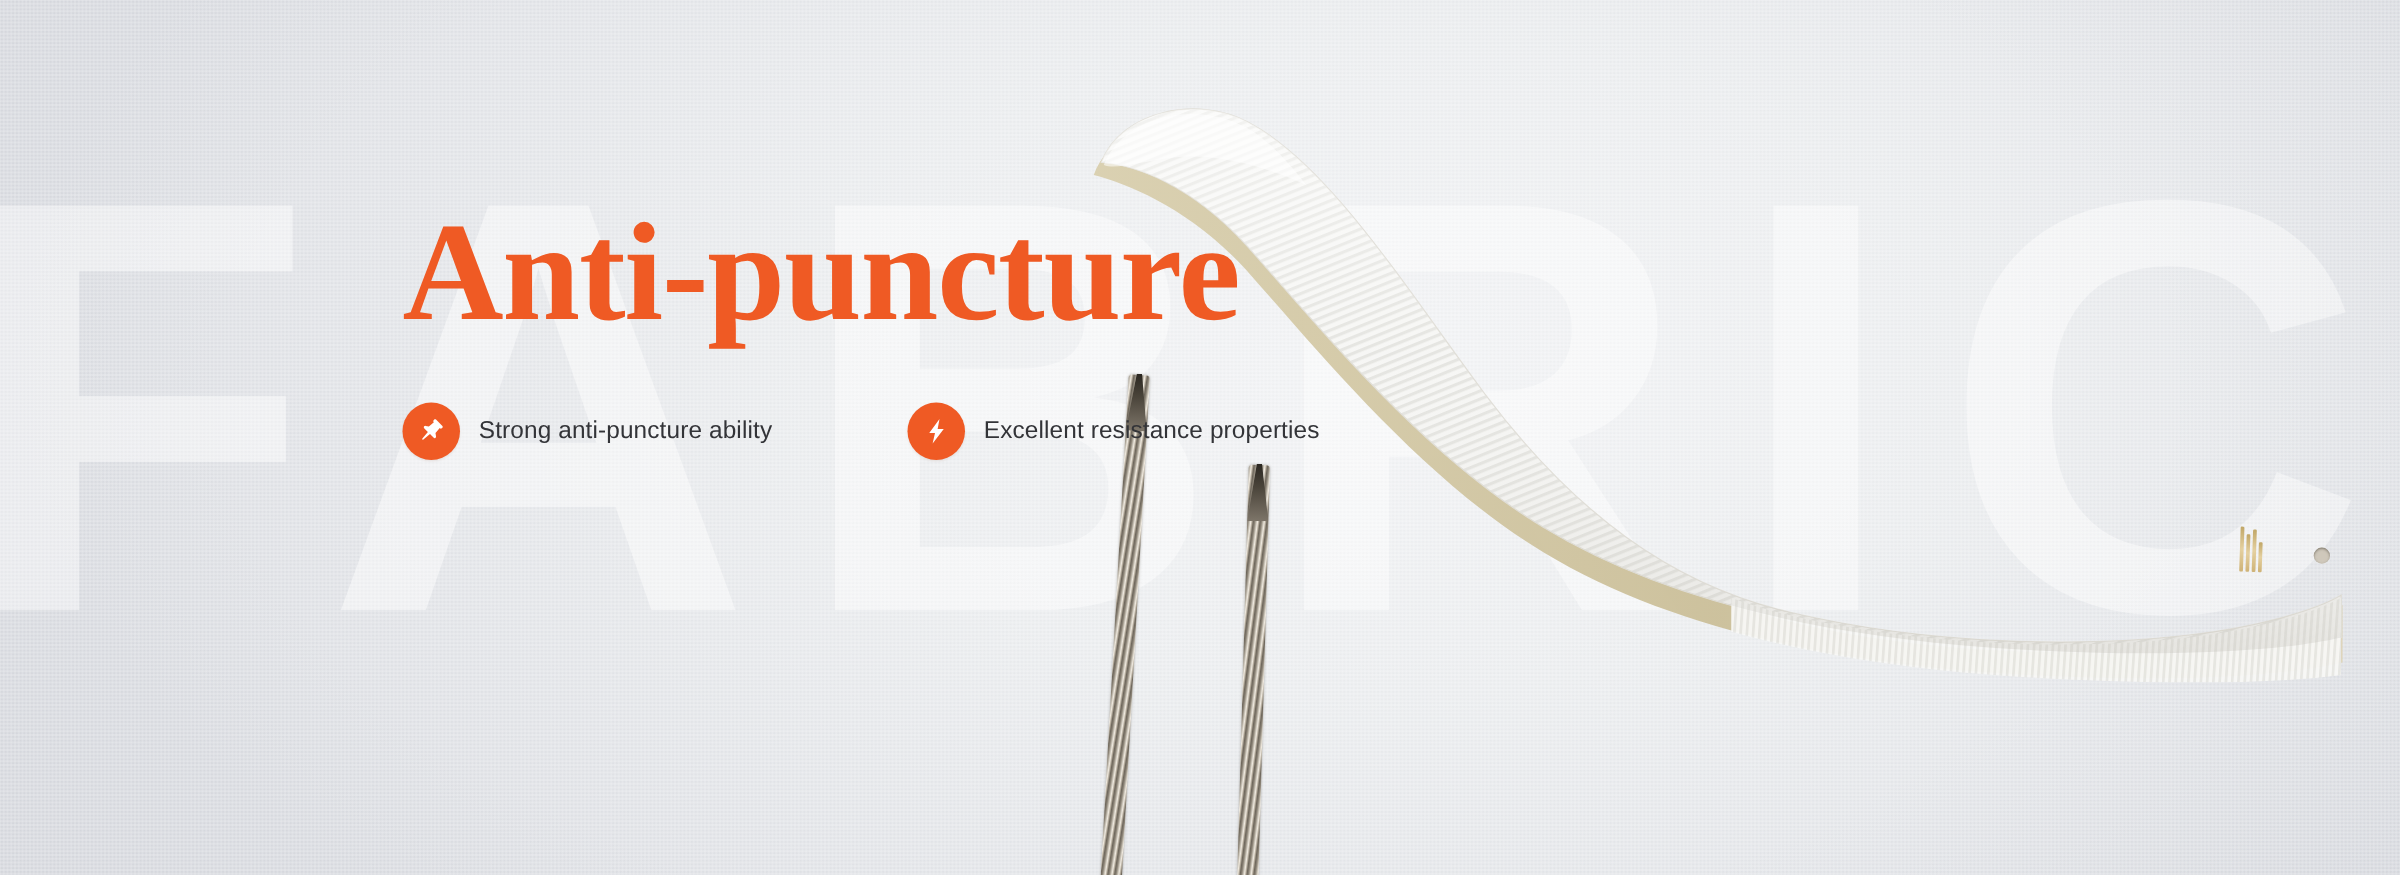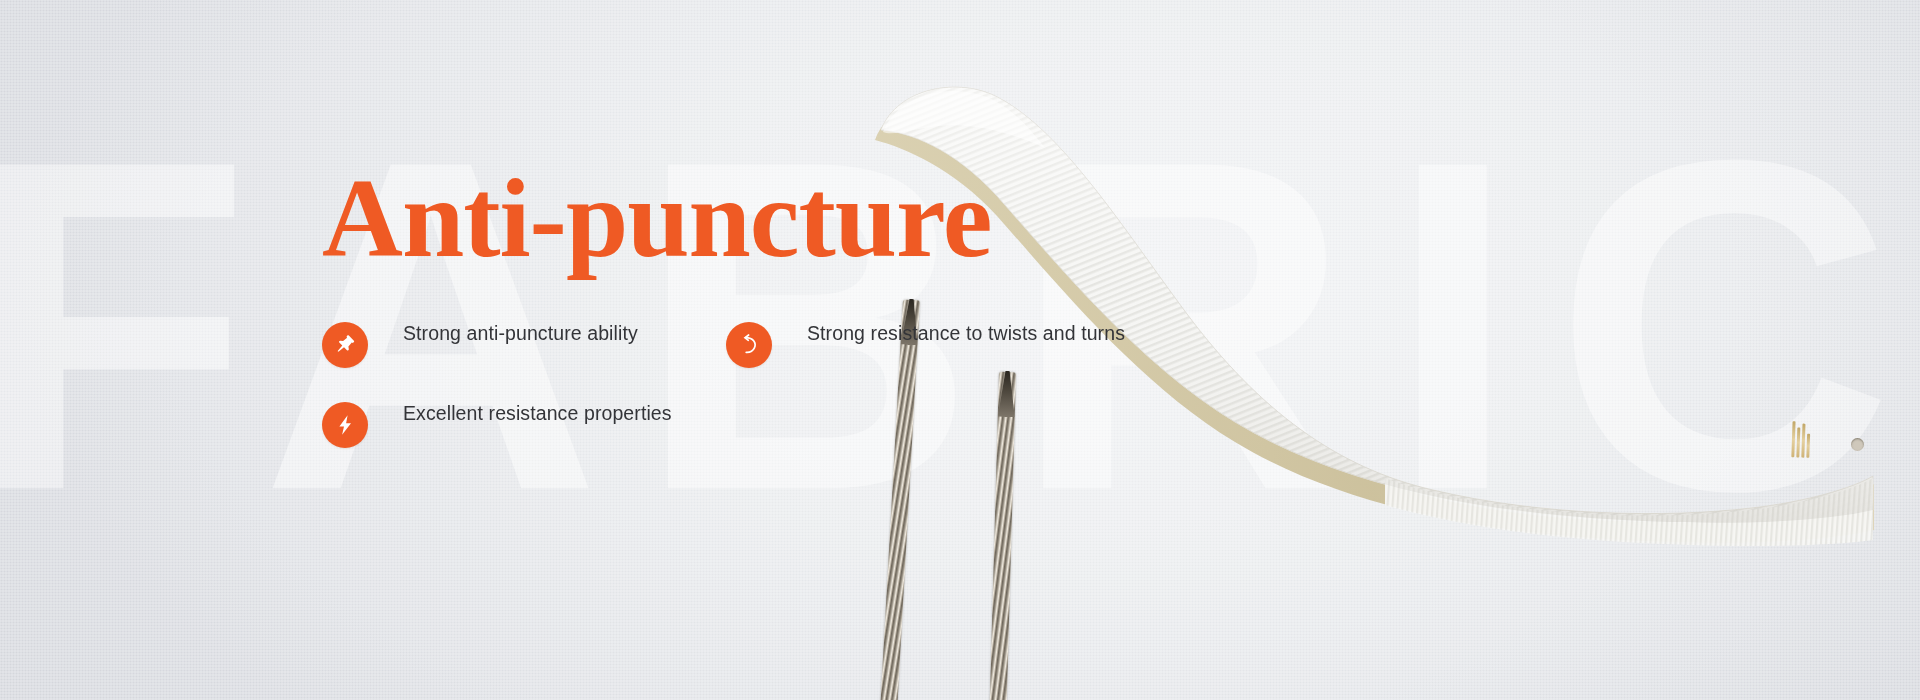--- a/index.html
+++ b/index.html
@@ -70,22 +70,22 @@
 
   .features{
     margin-top:44px;
     display:grid;
     grid-template-columns:404px 404px;
     grid-row-gap:34px;
     width:820px;
   }
   .feature{
     display:flex;
-    align-items:flex-start;
-    gap:35px;
+    align-items:center;
+    gap:15px;
   }
   .badge{
     flex:0 0 auto;
     width:46px; height:46px;
     border-radius:50%;
     background:#ef5a24;
     display:flex; align-items:center; justify-content:center;
     box-shadow:0 1px 2px rgba(120,60,30,.10);
   }
   .badge svg{ display:block; }
@@ -262,29 +262,20 @@
       <div class="feature">
         <span class="badge">
           <svg width="24" height="24" viewBox="0 0 24 24" fill="#ffffff">
             <path d="M15.8 2.6c-.4-.4-1-.4-1.4 0l-.5.5c-.4.4-.4 1 0 1.4l.2.2-4 3.4-2.6-.4c-.5-.1-1 .1-1.3.5-.3.4-.3.9.1 1.3l3 3-4.4 5.3c-.2.3-.2.6 0 .8.2.2.6.2.8 0l5.3-4.4 3 3c.4.4.9.4 1.3.1.4-.3.6-.8.5-1.3l-.4-2.6 3.4-4 .2.2c.4.4 1 .4 1.4 0l.5-.5c.4-.4.4-1 0-1.4l-4.1-4.1z"></path>
           </svg>
         </span>
         <span class="feature-label">Strong anti-puncture ability</span>
       </div>
 
 
-      <div class="feature">
-        <span class="badge">
-          <svg width="26" height="26" viewBox="0 0 26 26" fill="none" stroke="#ffffff" stroke-width="1.7" stroke-linecap="round">
-            <path d="M9.6 5.6 C 17.6 5.6 20.6 11.2 18.4 15.9 C 16.8 19.3 13.4 20.6 10.2 20.4"></path>
-            <path d="M12.6 3.0 L 9.0 5.7 L 12.3 8.3"></path>
-          </svg>
-        </span>
-        <span class="feature-label">Strong resistance to twists and turns</span>
-      </div>
 
       <div class="feature">
         <span class="badge">
           <svg width="24" height="24" viewBox="0 0 24 24" fill="#ffffff">
             <path d="M14.6 2.2 6.4 13.4h4.6L9.1 21.8 18 10.2h-4.9l1.5-8z"></path>
           </svg>
         </span>
         <span class="feature-label">Excellent resistance properties</span>
       </div>
 

